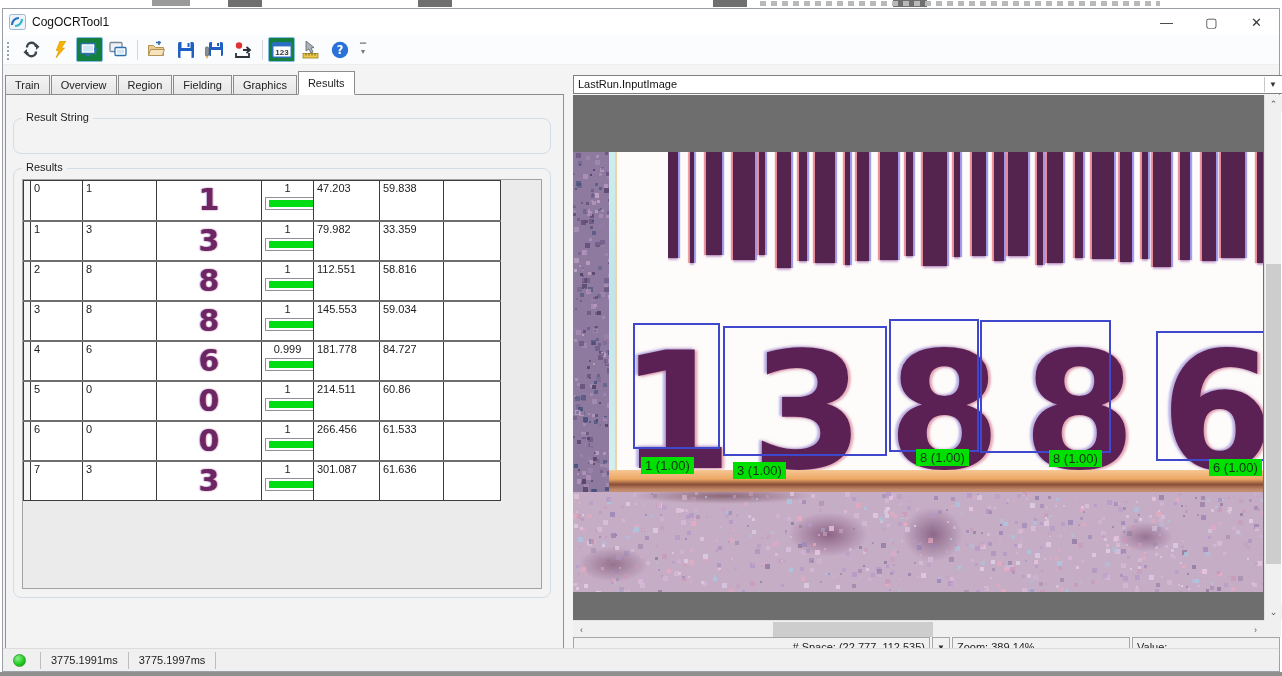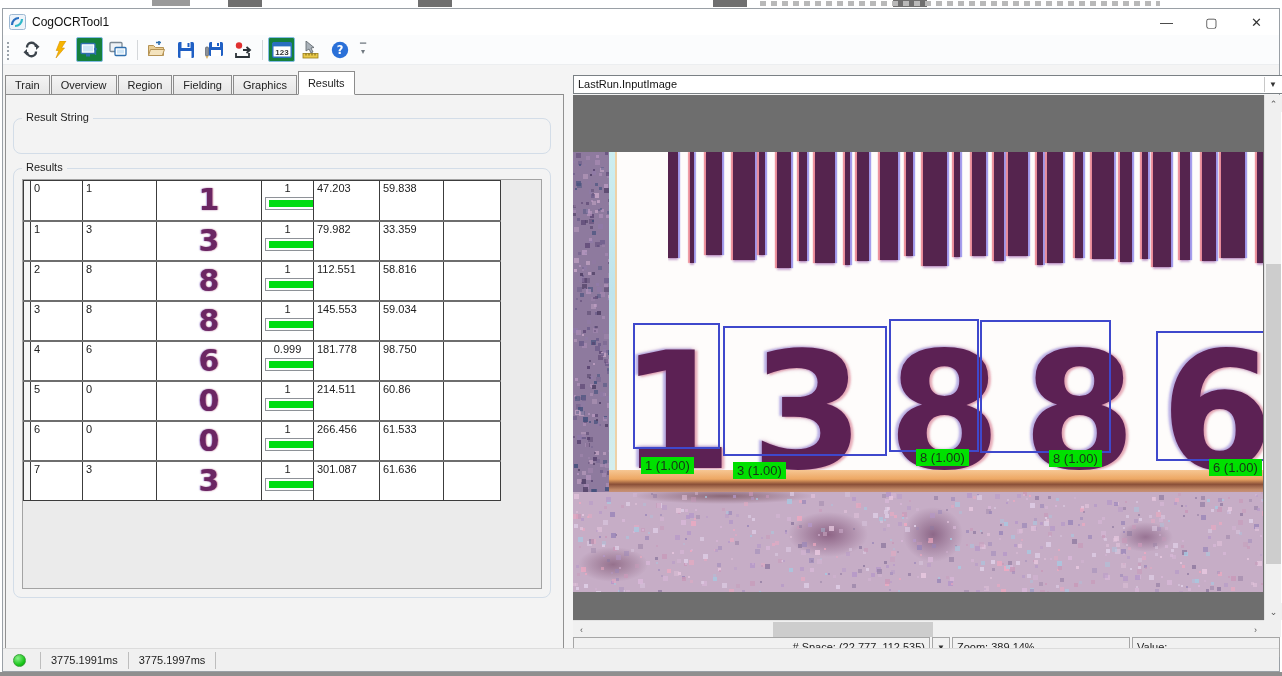--- a/index.html
+++ b/index.html
@@ -307,21 +307,21 @@
                 <td>4</td>
                 <td>6</td>
             <td class="fc">6</td>
             <td class="score">
                   <div>0.999</div>
                   <div class="scorebar">
                     <i></i>
                   </div>
                 </td>
             <td>181.778</td>
-                <td>98.750</td>
+                <td>84.727</td>
                 <td></td>
           </tr>
           <tr class="data">
             <td class="rowhdr"></td>
                 <td>5</td>
                 <td>0</td>
             <td class="fc">0</td>
             <td class="score">
                   <div>1</div>
                   <div class="scorebar">

